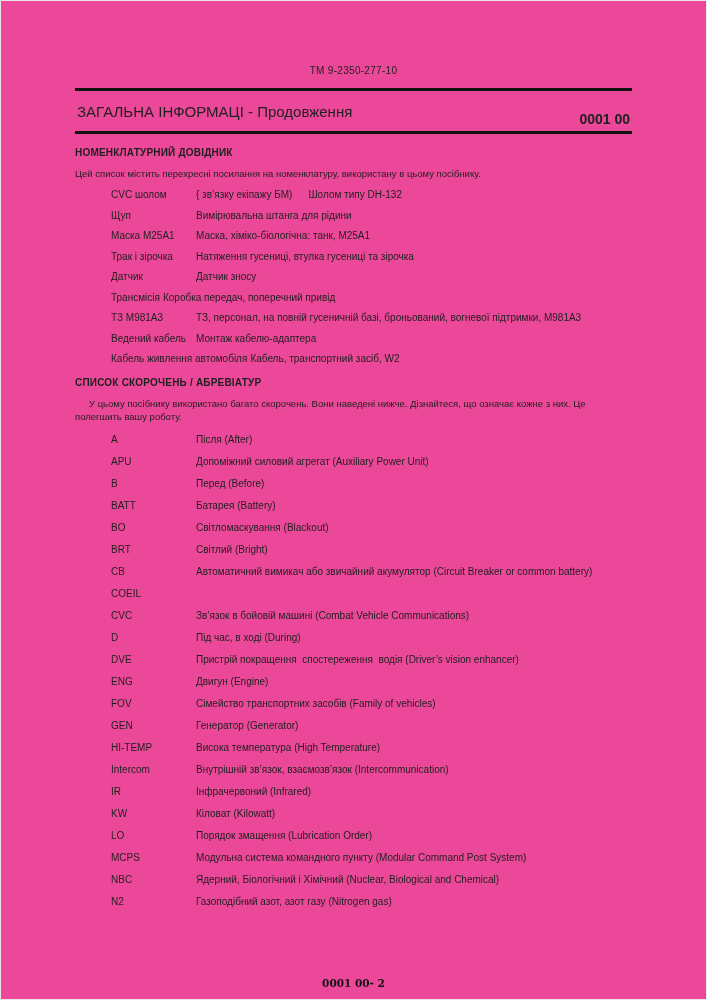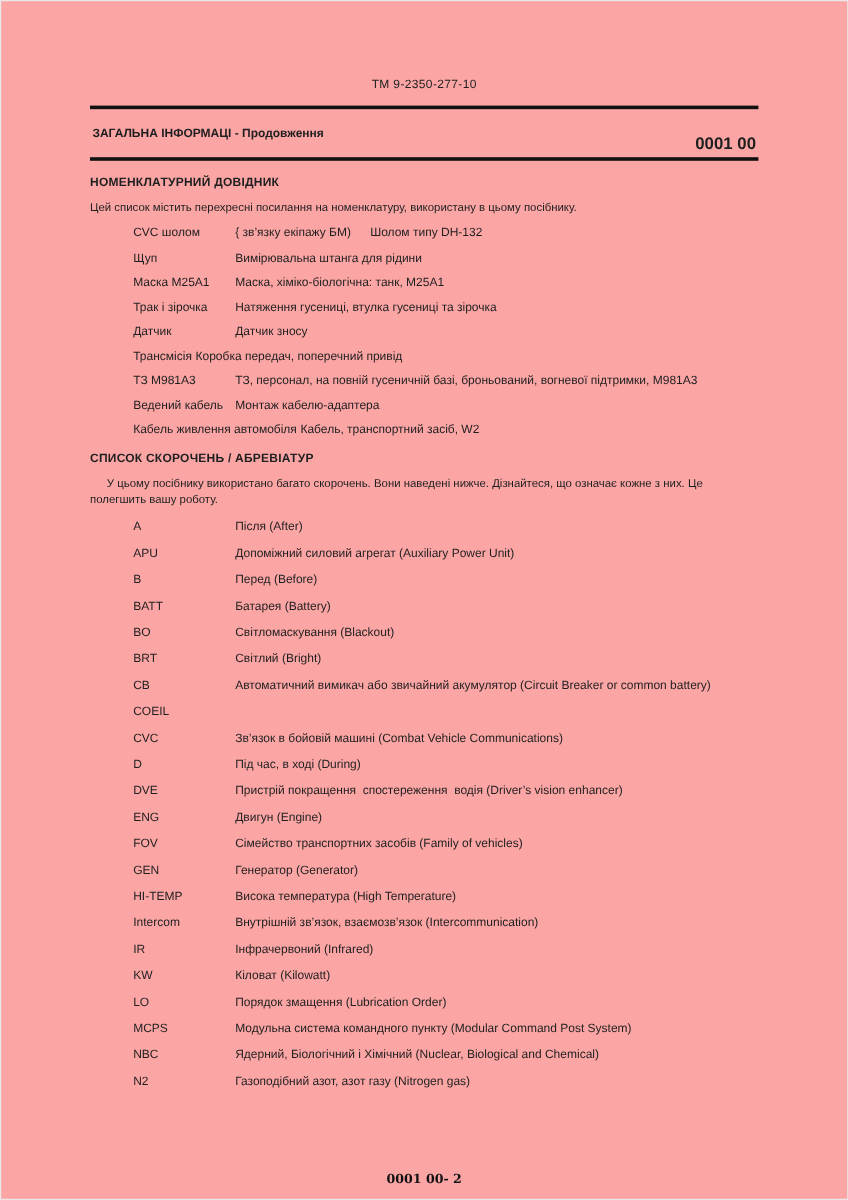--- a/index.html
+++ b/index.html
@@ -6,21 +6,21 @@
   html,body { background:#fff; }
   body {
     width:707px; height:1000px;
     font-family:"Liberation Sans","DejaVu Sans",sans-serif;
     color:#1f1f1f;
     overflow:hidden;
   }
   .page {
     width:707px; height:1000px;
     position:relative;
-    background:#fca5a5;
+    background:#ec4899;
     border:1px solid #e8e8e8;
   }
   .content {
     position:absolute;
     left:74px; top:0;
     width:557px;
   }
   .tm-header {
     margin-top:64px;
     text-align:center;
@@ -30,21 +30,21 @@
   }
   .title-bar {
     margin-top:12px;
     border-top:3px solid #111;
     border-bottom:3px solid #111;
     padding:4px 2px 4px 2px;
     display:flex;
     justify-content:space-between;
     align-items:center;
   }
-  .title-bar .t-left { font-size:10px; font-weight:bold; }
+  .title-bar .t-left { font-size:15px; font-weight:normal; }
   .title-bar .t-right { font-size:14px; font-weight:bold;margin-top:16px; }
   .sec-heading {
     margin-top:13px;
     font-size:10px;
     font-weight:bold;
     letter-spacing:0.2px;
   }
   .intro {
     margin-top:9px;
     font-size:9.5px;

